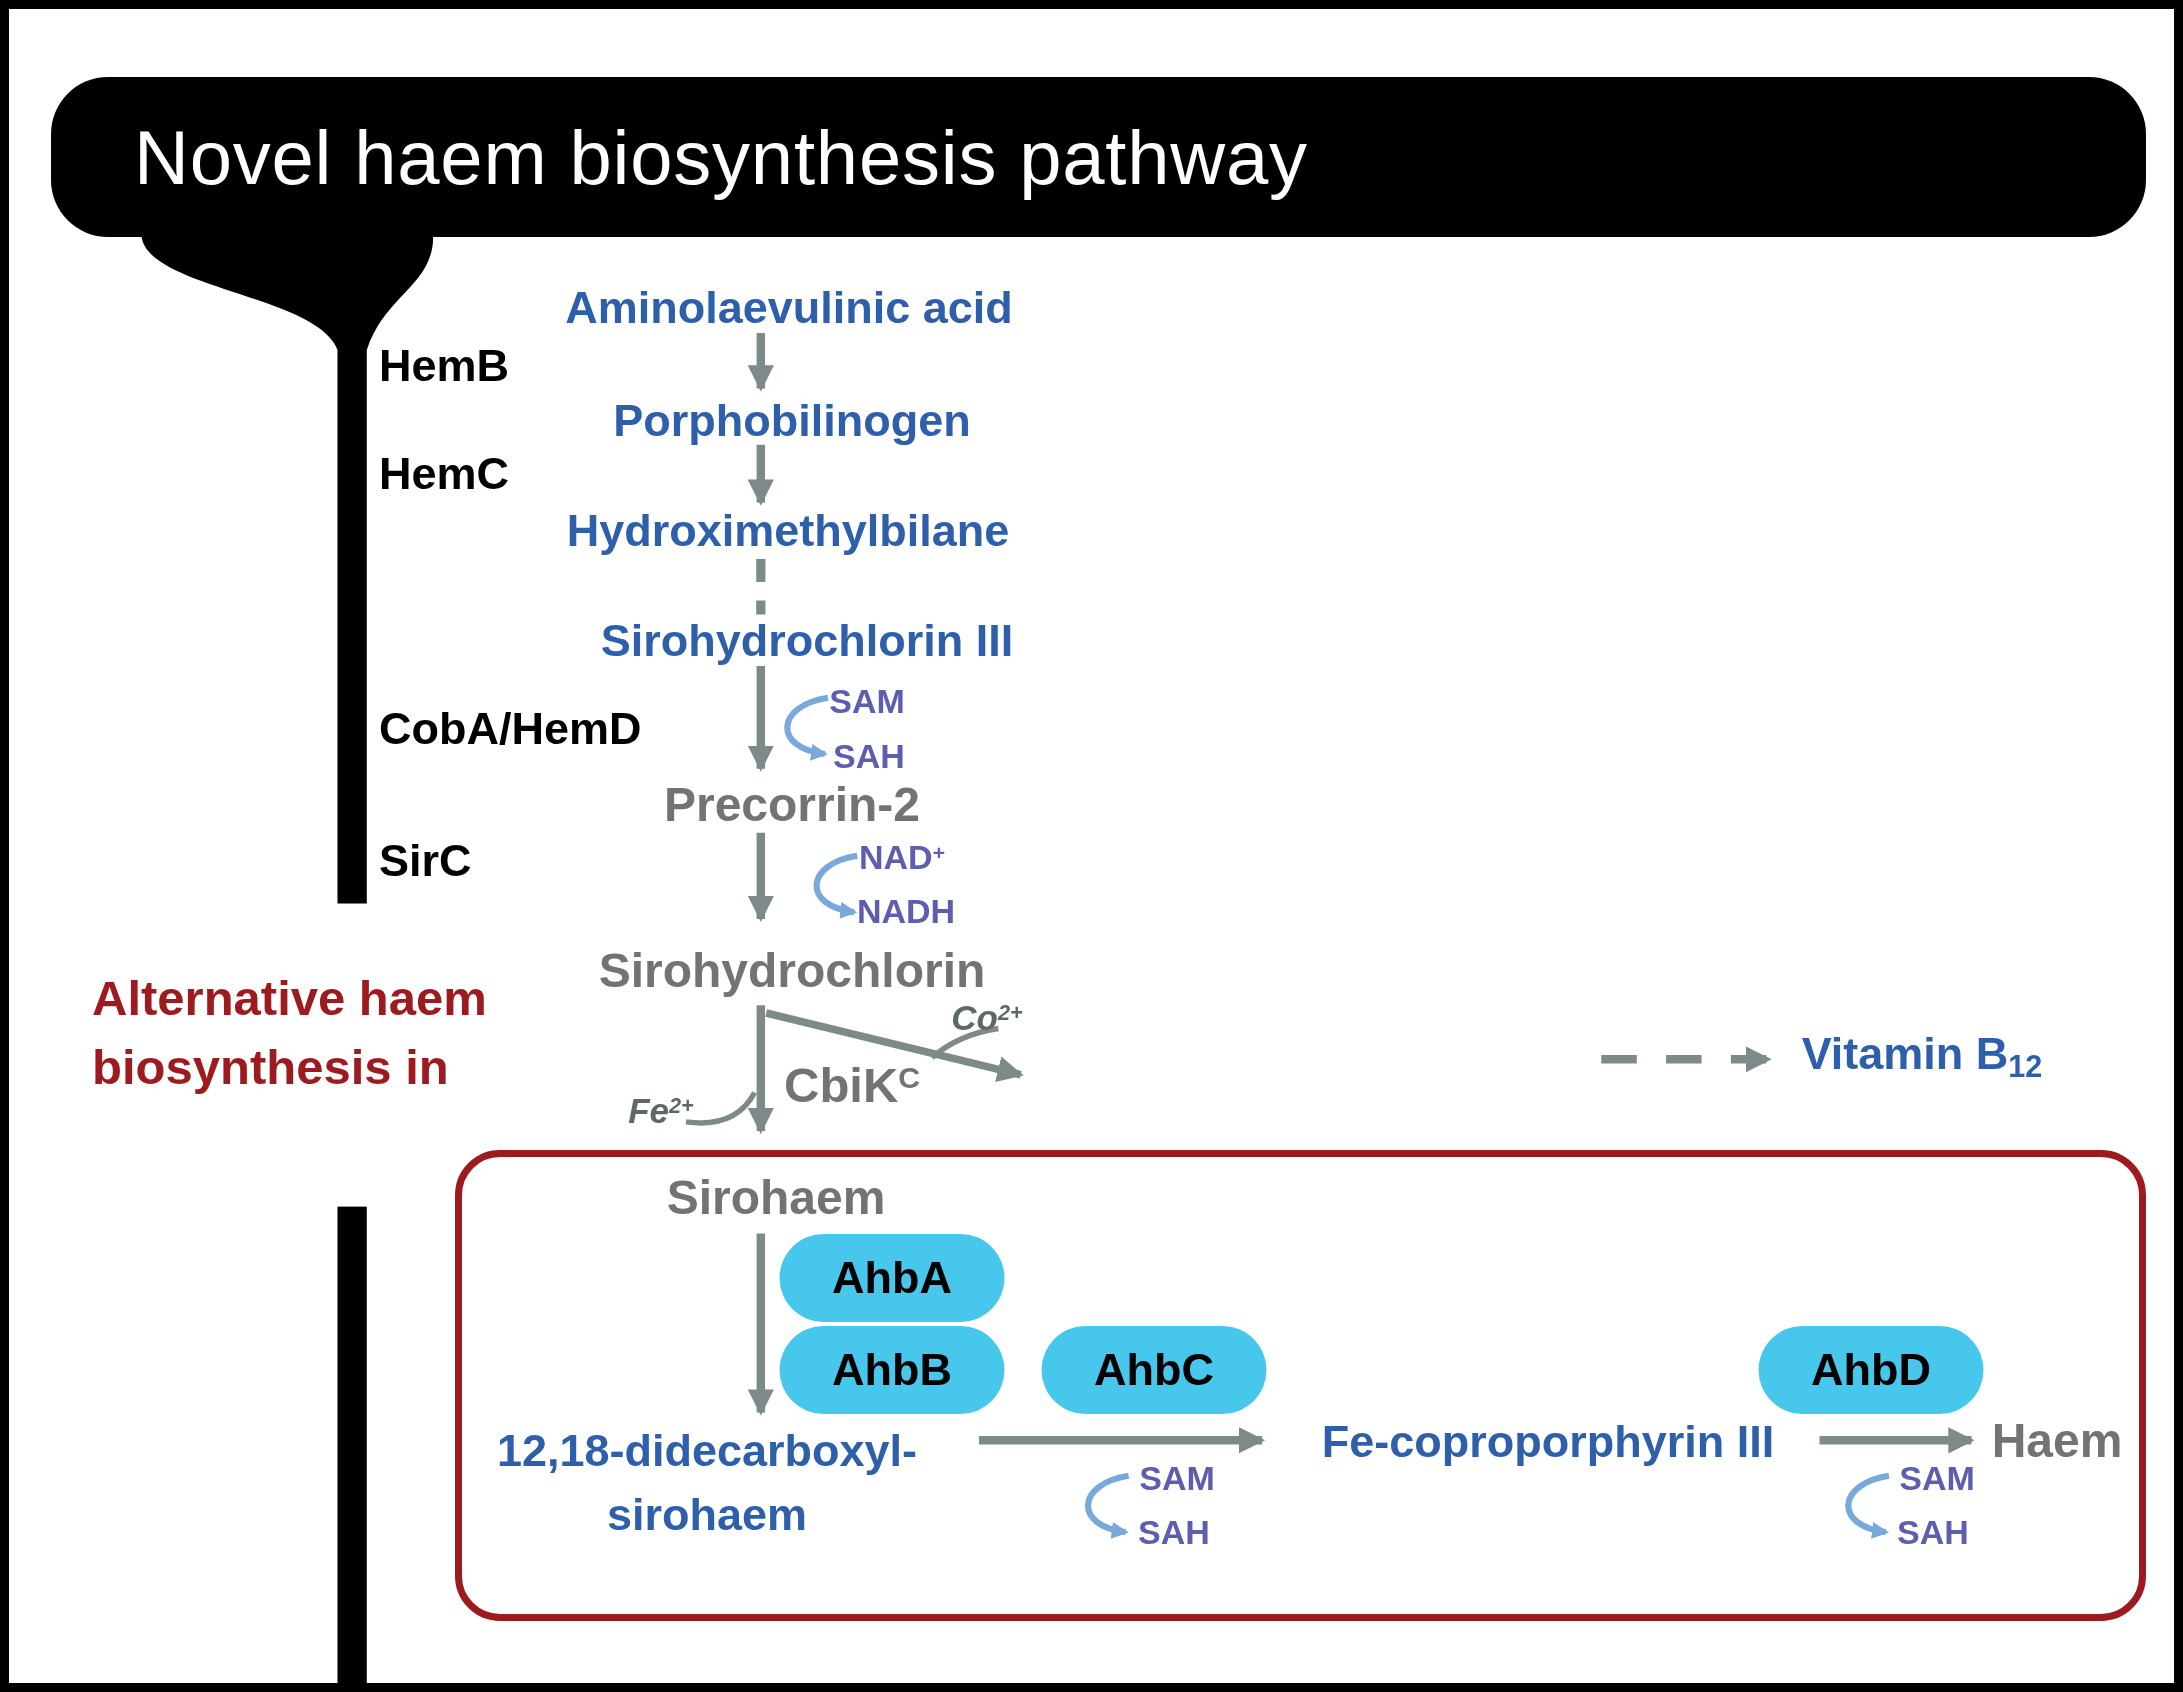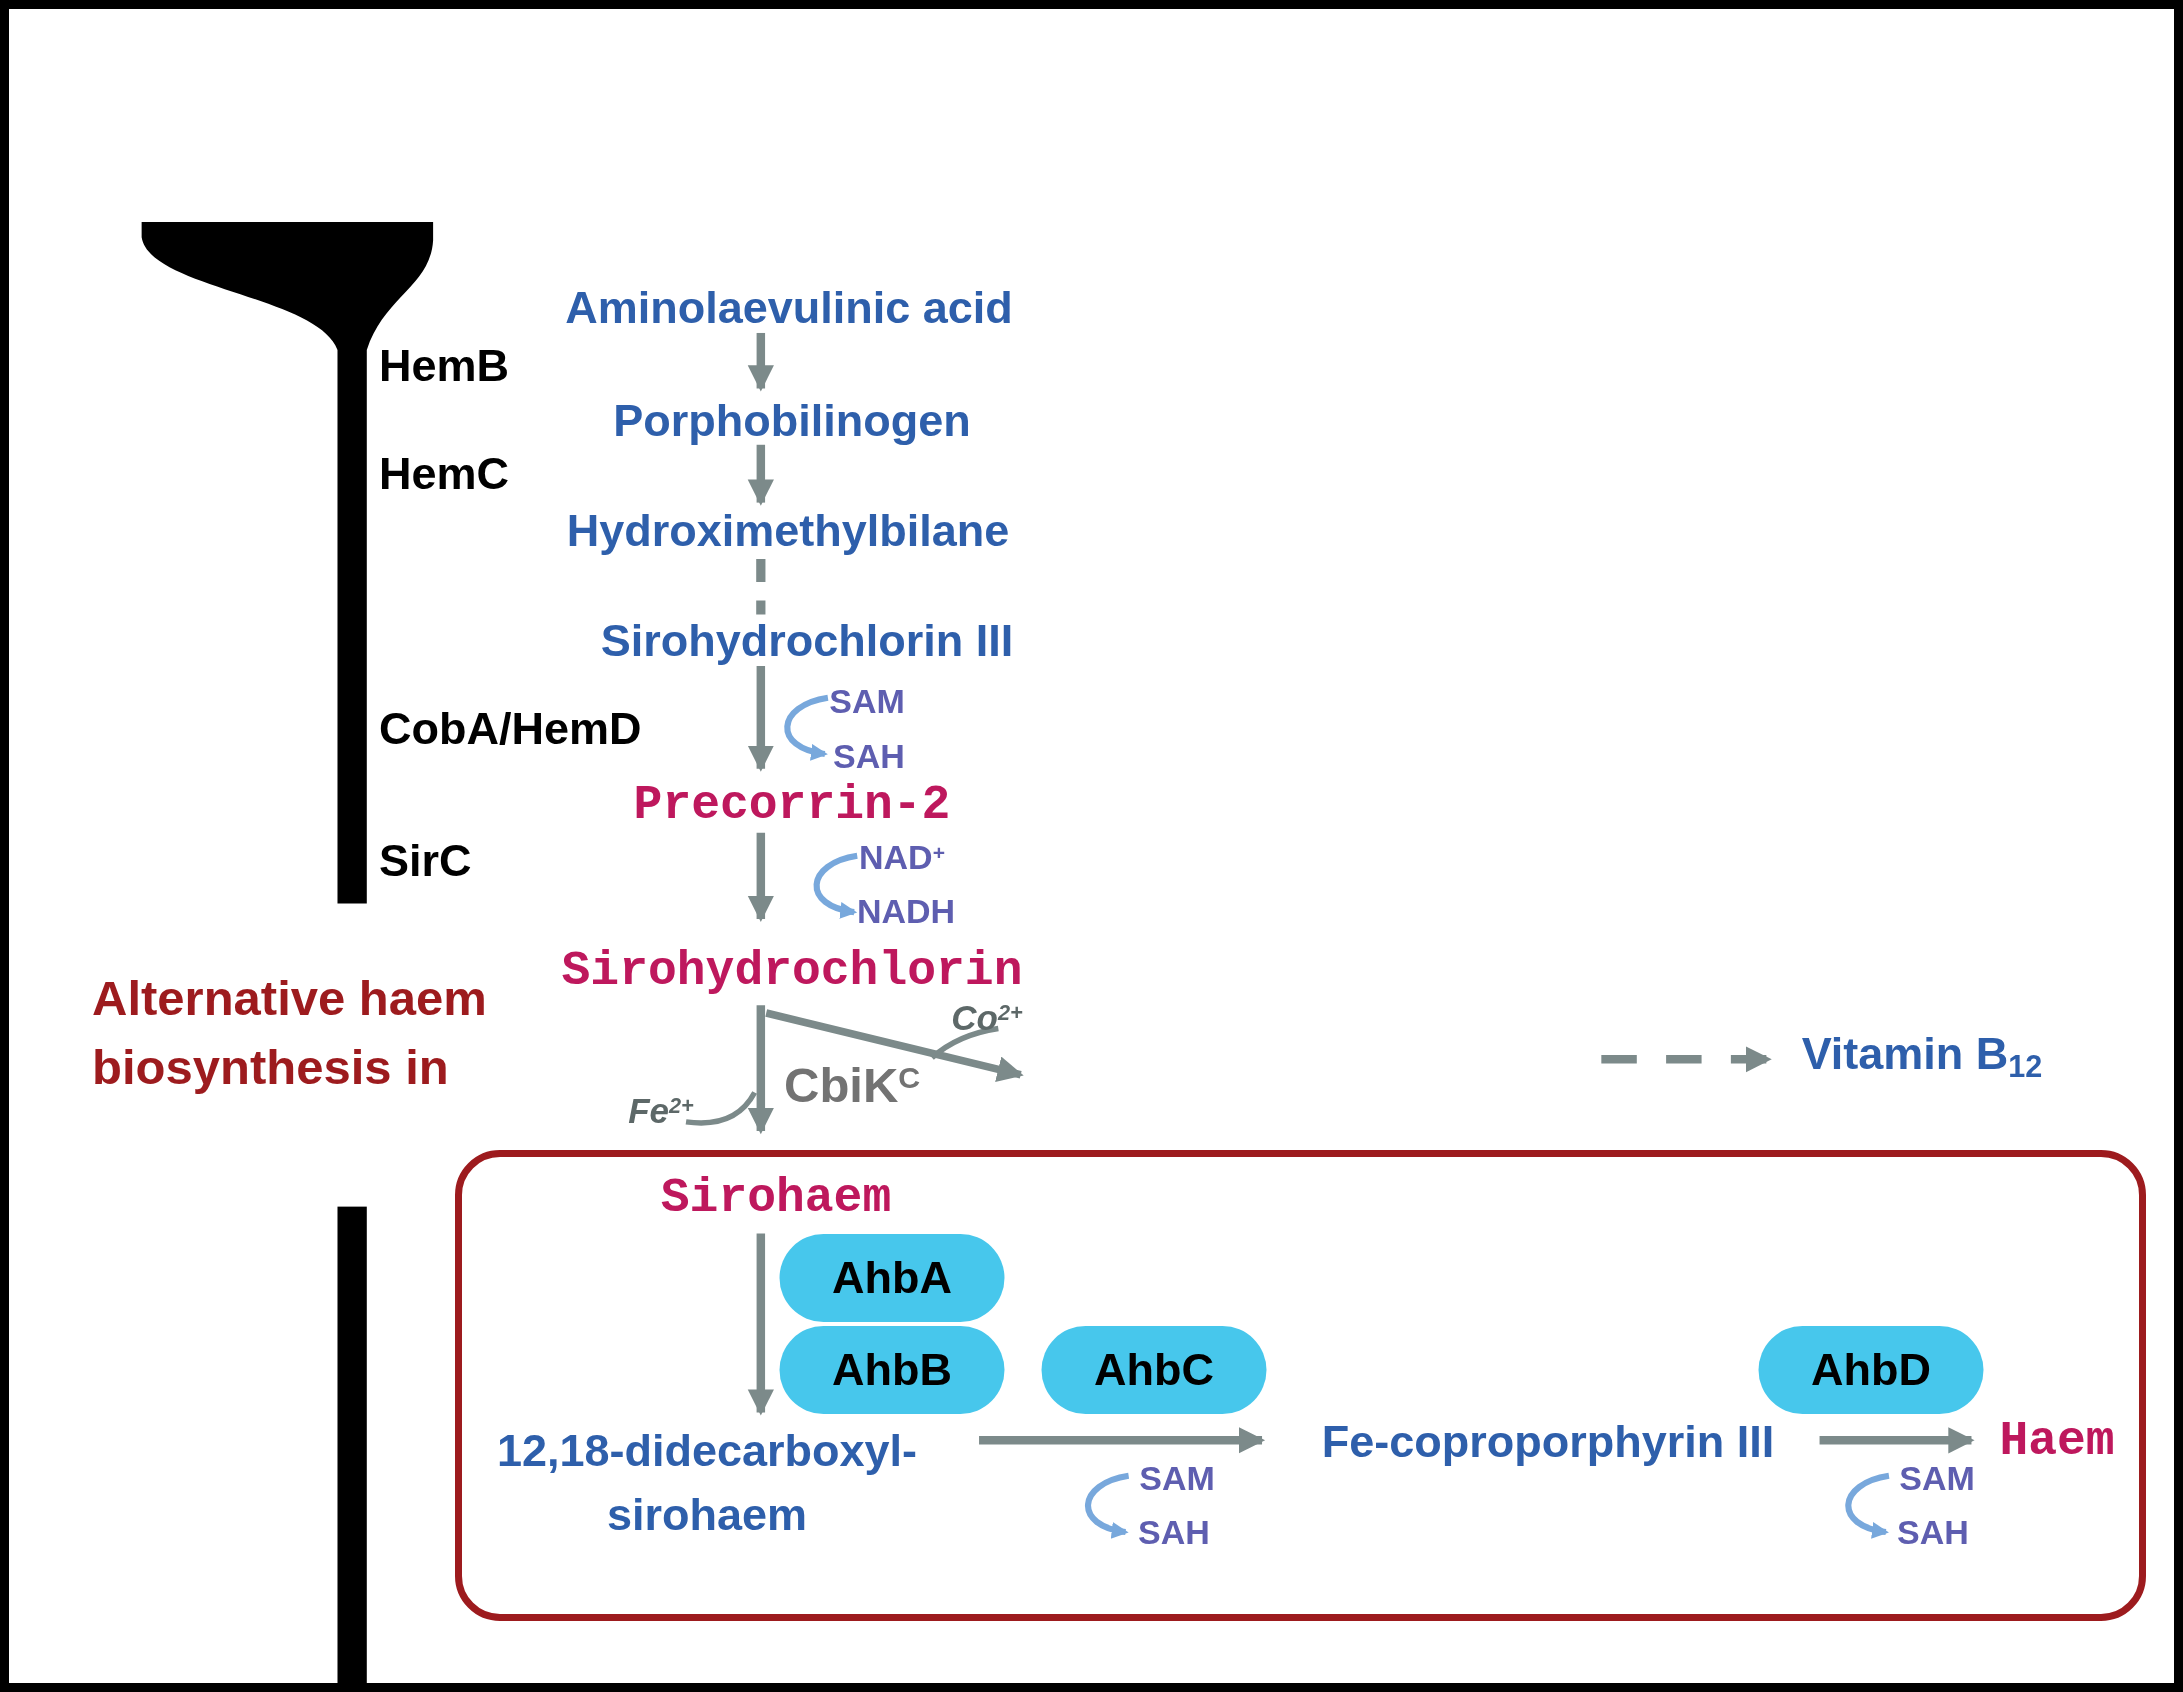--- a/index.html
+++ b/index.html
@@ -12,21 +12,21 @@
     font-family:"Liberation Sans", sans-serif;
     overflow:hidden;
   }
   
   #redbox{position:absolute;z-index:1;}
   #wires{position:absolute;left:0;top:0;z-index:2;}
   #banner{position:absolute;z-index:3;}
   .lbl{position:absolute;z-index:4;transform:translate(-50%,-50%);white-space:nowrap;font-weight:bold;line-height:1;}
   .lft{transform:translate(0,-50%);}
   .blue{color:#2e5fab;font-size:45px;}
-  .big-blue{color:#be185d;font-size:48px;font-family:Liberation Mono, monospace;}
+  .big-blue{color:#737373;font-size:48px;}
   .purple{color:#5e5eb0;font-size:34px;}
   .ion{color:#5d6868;font-size:35px;font-style:italic;}
   .blk{color:#000;font-size:45px;}
   .cbik{color:#737373;font-size:49px;}
   .red{color:#9d1b1e;font-size:49px;}
   .italic{font-style:italic;}
   sup.s{font-size:0.62em;vertical-align:0.45em;}
   sub.s{font-size:0.68em;vertical-align:-0.25em;}
   #banner{
     left:42px;top:68px;width:2095px;height:160px;
@@ -81,20 +81,23 @@
 
     <path d="M 878 1443 Q 942 1452 967 1405" stroke="#7c8a8a" stroke-width="7" fill="none"></path>
     <path d="M 1283 1322 Q 1230 1330 1197 1360" stroke="#7c8a8a" stroke-width="7" fill="none"></path>
 
     <path d="M 1062 893 C 995 903 990 958 1058 966" stroke="#78a8dc" stroke-width="8" fill="none" marker-end="url(#aBlue)"></path>
     <path d="M 1100 1098 C 1033 1108 1028 1163 1096 1171" stroke="#78a8dc" stroke-width="8" fill="none" marker-end="url(#aBlue)"></path>
     <path d="M 1452 1902 C 1385 1912 1380 1967 1448 1975" stroke="#78a8dc" stroke-width="8" fill="none" marker-end="url(#aBlue)"></path>
     <path d="M 2438 1902 C 2371 1912 2366 1967 2434 1975" stroke="#78a8dc" stroke-width="8" fill="none" marker-end="url(#aBlue)"></path>
   </svg>
 
+  <div id="banner">
+    <span class="title">Novel haem biosynthesis pathway</span>
+  </div>
 
   <div class="lbl lft blk" style="left:370px;top:356px">HemB</div>
   <div class="lbl lft blk" style="left:370px;top:464px">HemC</div>
   <div class="lbl lft blk" style="left:370px;top:719px">CobA/HemD</div>
   <div class="lbl lft blk" style="left:370px;top:851px">SirC</div>
 
   <div class="lbl lft cbik" style="left:775px;top:1076px">
     <span>CbiK</span><sup class="s">C</sup>
   </div>
 

